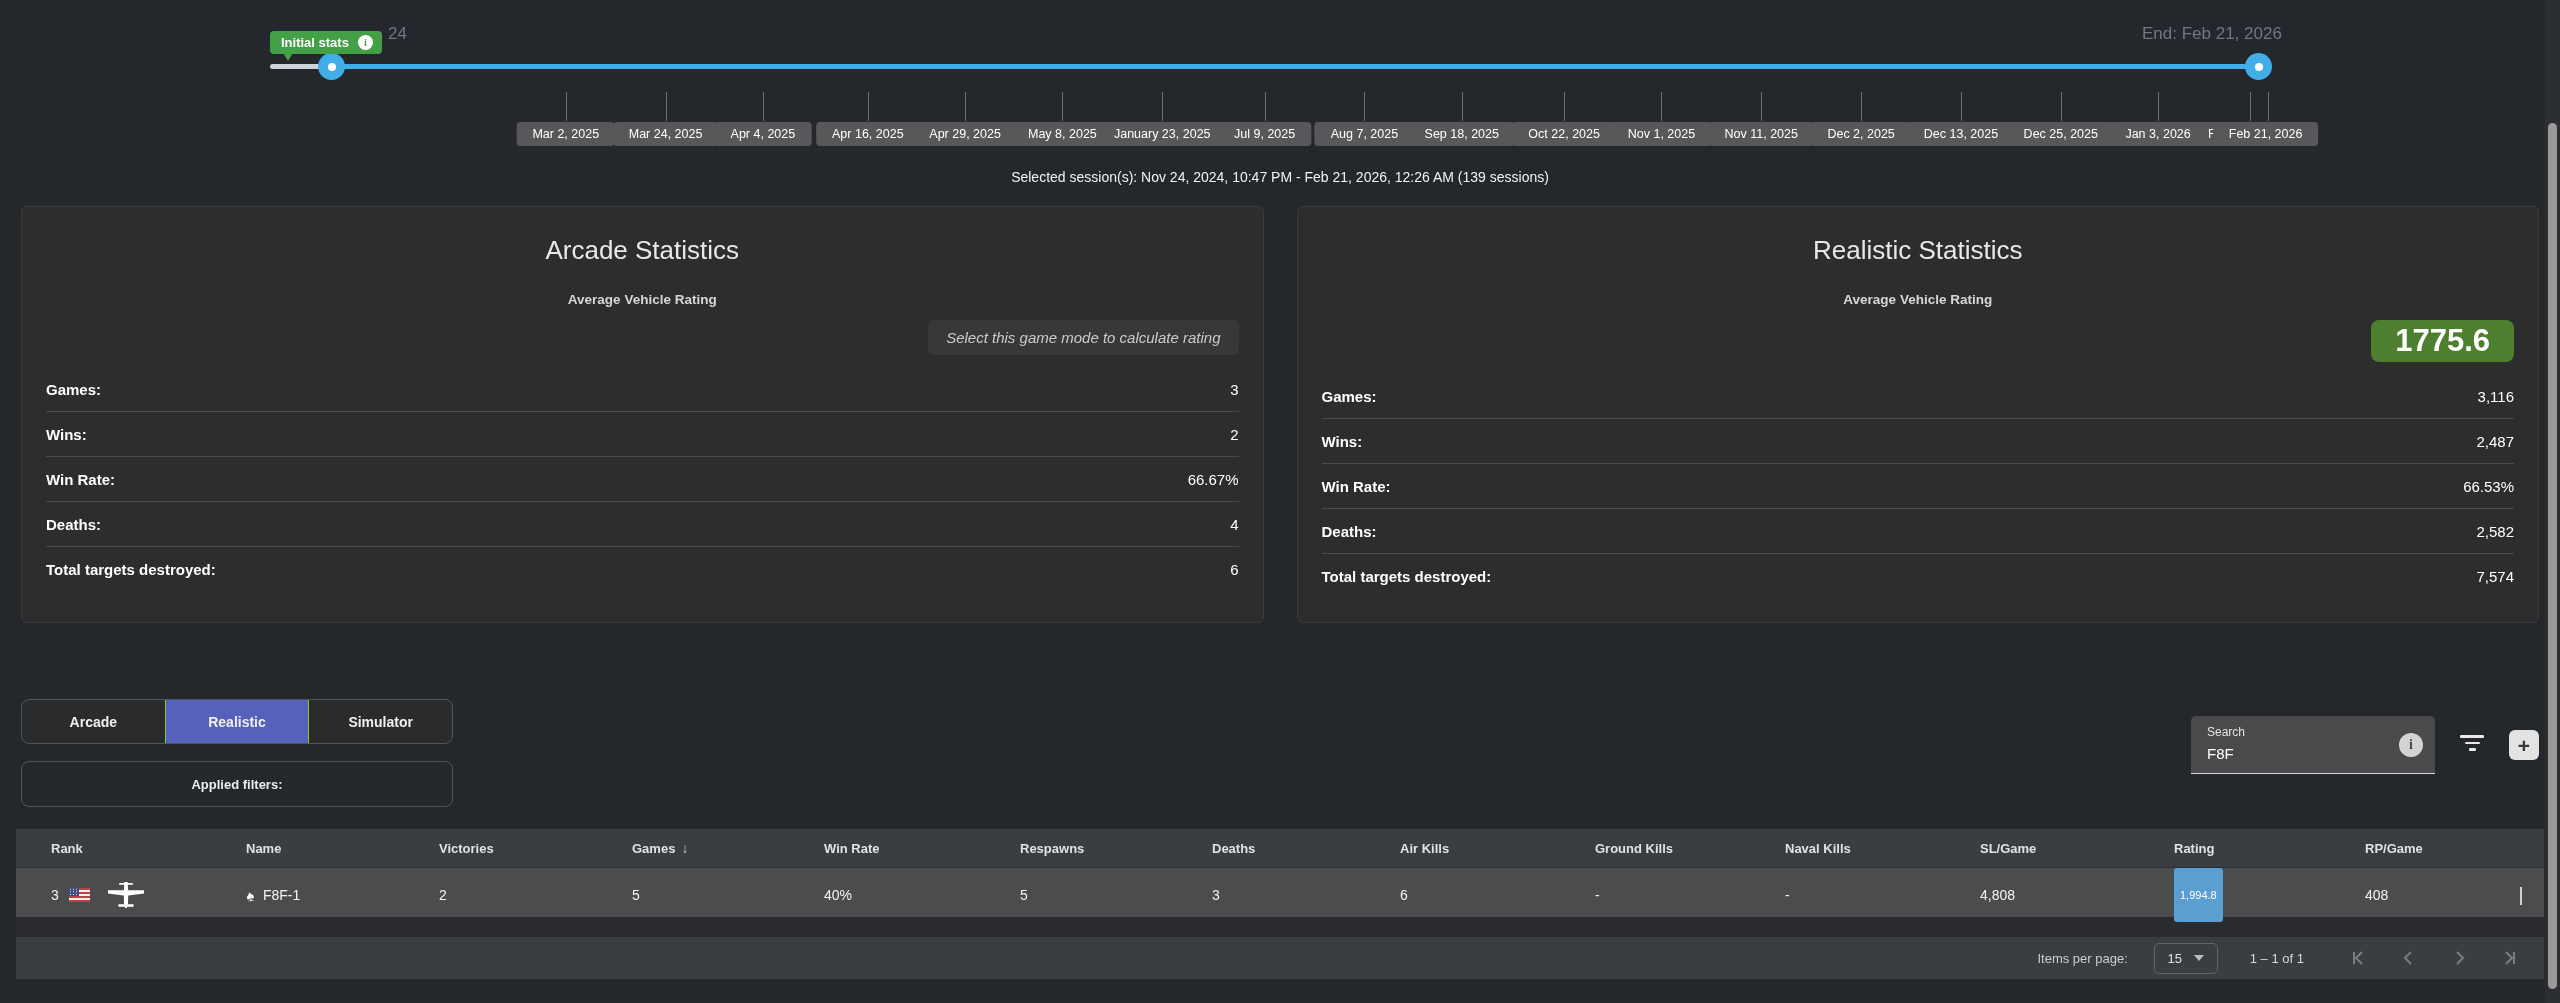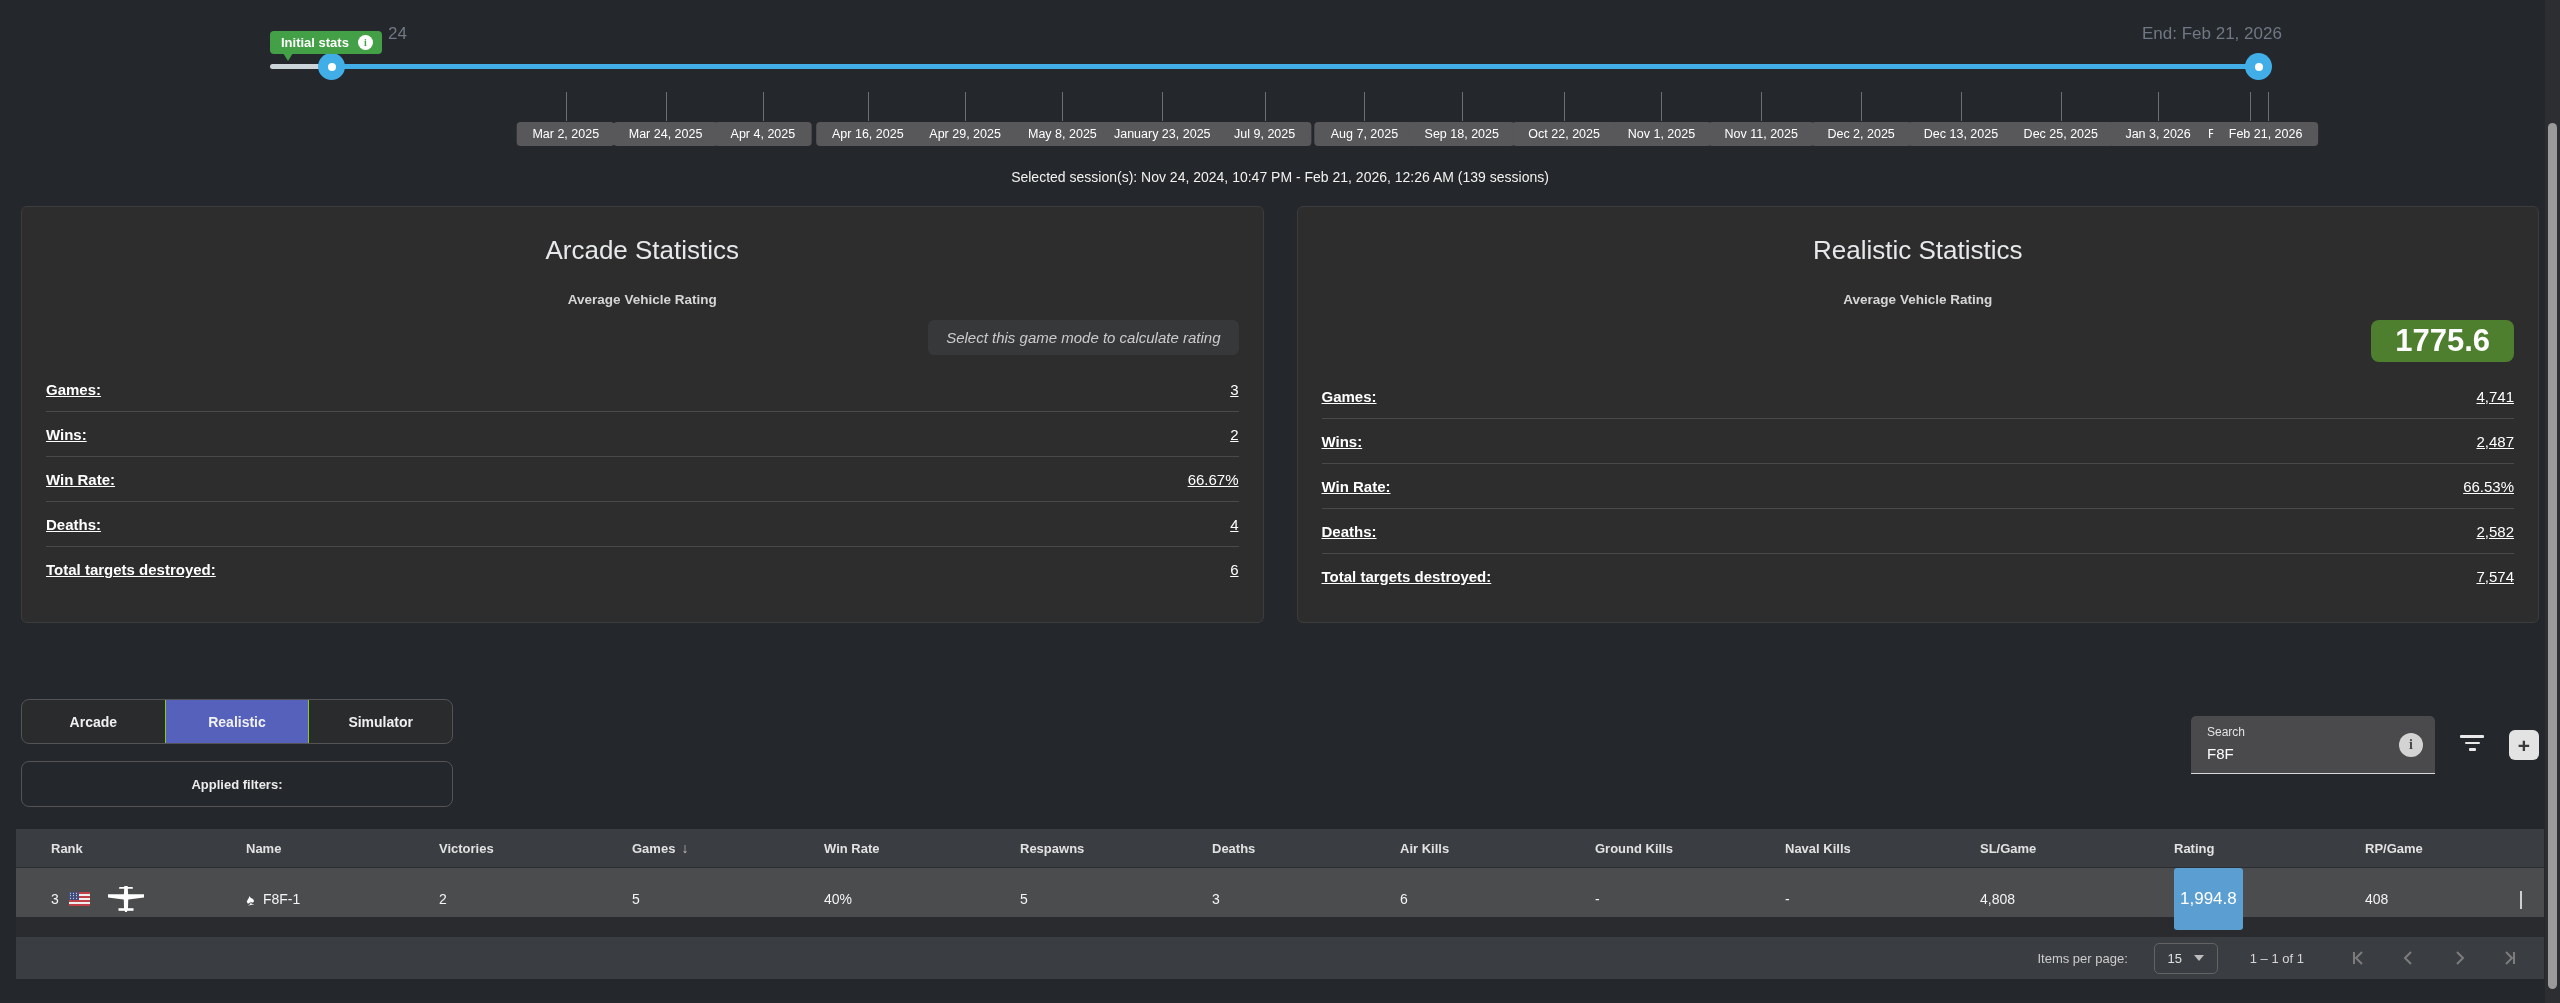--- a/index.html
+++ b/index.html
@@ -40,21 +40,21 @@
   
   .cards { display:grid; grid-template-columns:1fr 1fr; gap:33px; margin:10px 21px 0; }
   .card { background:#2d2d2e; border:1px solid #3c3c3d; border-radius:6px; padding:20px 24px 24px; }
   .card-title { text-align:center; font-size:26px; color:#e6e8ea; font-weight:400; margin:8px 0 26px; }
   .rating-label { text-align:center; font-size:13.5px; font-weight:bold; color:#d6d6d6; margin-bottom:13px; }
   .rating-box-wrap { text-align:right; margin-bottom:12px; }
   .rating-placeholder { display:inline-block; background:#37383a; border-radius:6px; padding:9px 18px;
                         font-style:italic; font-size:15px; color:#cbcbcb; }
   .rating-value { display:inline-block; background:#4e7f2e; border-radius:8px; padding:3px 24px;
                   font-size:31px; font-weight:bold; color:#fff; }
-  .stat-row { display:flex; justify-content:space-between; align-items:flex-end; padding:14px 0 13px;text-decoration:underline; }
+  .stat-row { display:flex; justify-content:space-between; align-items:flex-end; padding:14px 0 13px; }
   .stat-row + .stat-row { border-top:1px solid rgba(255,255,255,0.14); }
   .stat-label { font-weight:bold; font-size:15px; }
   .stat-value { font-size:15px; }
 
   
   .controls { display:flex; justify-content:space-between; align-items:flex-start; margin:76px 21px 0; }
   .mode-tabs { display:flex; width:432px; height:45px; border:1px solid #545456; border-radius:8px;
                overflow:hidden; background:#2a2b2d; }
   .mode-tab { flex:1; display:flex; align-items:center; justify-content:center; font-size:14px;
               font-weight:bold; color:#f0f0f0; cursor:pointer; }
@@ -91,21 +91,21 @@
   .trow { background:#4a4c4e; height:50px; font-size:14px; color:#f4f4f4; border-top:1px solid #2b2d30; cursor:pointer; }
   .rank-cell { display:flex; align-items:center; gap:10px; }
   .flag { width:21px; height:14px; position:relative; flex:none;
           background:repeating-linear-gradient(180deg,#c04048 0 2px,#efefef 2px 4px); }
   .flag:after { content:""; position:absolute; left:0; top:0; width:10px; height:8px; background:#414f80;
           background-image:radial-gradient(#fff 0.6px, transparent 0.8px); background-size:3px 2.5px; }
   .plane-icon { flex:none; margin-left:6px; }
   .name-cell { display:flex; align-items:center; gap:9px; }
   .spade-icon { font-size:15px; color:#fff; transform:rotate(-12deg); }
   .rating-badge { display:inline-block; background:#5b9ed2; border-radius:3px; padding:21px 6px;
-                  font-size:17px; color:#fff; }
+                  font-size:11px; color:#fff; }
   .expand-cell { justify-self:end; padding-right:22px; }
   .chevron-down { width:11px; height:11px; border-right:2px solid #cfcfcf; border-bottom:2px solid #cfcfcf;
                   transform:rotate(45deg); margin-top:-4px; }
   .tspacer { height:20px; background:#292b2e; }
   .tfoot { background:#3a3d41; height:42px; display:flex; align-items:center; justify-content:flex-end;
            gap:26px; font-size:13px; color:#cdcdcd; padding-right:24px; }
   .page-size-select { display:flex; align-items:center; justify-content:center; gap:12px; width:64px; height:31px;
            border:1px solid #636363; border-radius:5px; color:#e0e0e0; cursor:pointer; }
   .select-caret { width:0; height:0; border:5px solid transparent; border-top:6px solid #bdbdbd; margin-top:5px; }
   .range-label { margin:0 18px 0 6px; color:#d6d6d6; }
@@ -215,21 +215,21 @@
   </div>
 
   <div class="card">
     <div class="card-title">Realistic Statistics</div>
     <div class="rating-label">Average Vehicle Rating</div>
     <div class="rating-box-wrap">
       <span class="rating-value">1775.6</span>
     </div>
     <div class="stat-row">
       <span class="stat-label">Games:</span>
-      <span class="stat-value">4,741</span>
+      <span class="stat-value">3,116</span>
     </div>
     <div class="stat-row">
       <span class="stat-label">Wins:</span>
       <span class="stat-value">2,487</span>
     </div>
     <div class="stat-row">
       <span class="stat-label">Win Rate:</span>
       <span class="stat-value">66.53%</span>
     </div>
     <div class="stat-row">

